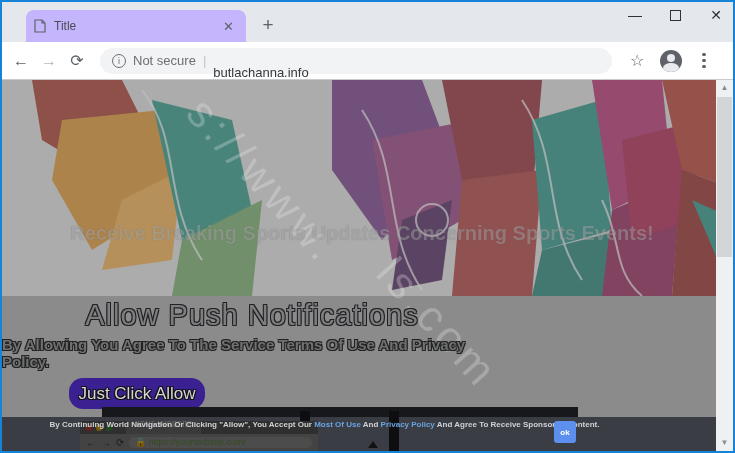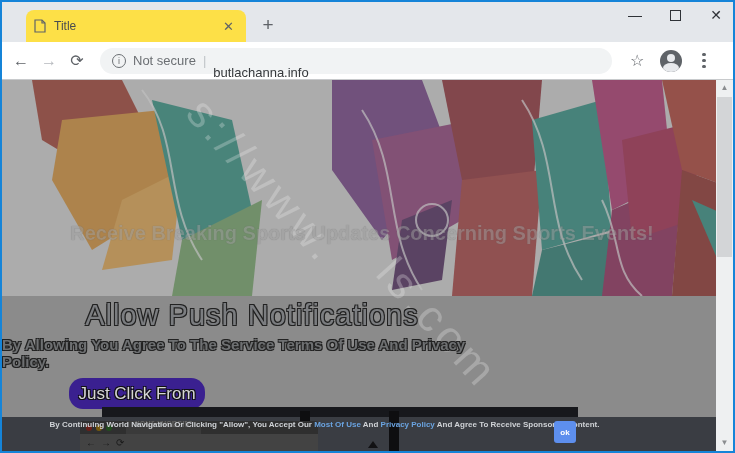--- a/index.html
+++ b/index.html
@@ -5,21 +5,21 @@
   * { margin:0; padding:0; box-sizing:border-box; }
   html,body { width:735px; height:453px; font-family:"Liberation Sans", sans-serif; }
   .window {
     position:relative; width:735px; height:453px;
     border:2px solid #1584d8; background:#e4e7eb; overflow:hidden;
   }
   
   .titlebar { position:relative; height:40px; background:#e4e7eb; }
   .tab {
     position:absolute; left:24px; top:8px; width:220px; height:32px;
-    background:#fde047; border-radius:8px 8px 0 0;
+    background:#c4b5fd; border-radius:8px 8px 0 0;
     display:flex; align-items:center; padding:0 8px; gap:8px;
   }
   .tab-favicon { width:12px; height:14px; flex:0 0 auto; }
   .tab-title { font-size:12px; color:#494c50; flex:1; }
   .tab-close { font-size:13px; color:#5f6368; cursor:default; padding:0 4px; }
   .newtab {
     position:absolute; left:252px; top:10px; width:28px; height:28px;
     font-size:19px; color:#5f6368; text-align:center; line-height:26px;
   }
   .win-controls { position:absolute; right:8px; top:4px; display:flex; gap:26px; align-items:center; }
@@ -210,40 +210,41 @@
 
     <div class="graysec"></div>
 
     <span class="watermark wm1">s://www.</span>
     <span class="watermark wm2">ls.com</span>
 
     <div class="headline-faint">Receive Breaking Sports Updates Concerning Sports Events!</div>
 
     <div class="allow-title outline-txt">Allow Push Notifications</div>
     <div class="allow-sub outline-txt">By Allowing You Agree To The Service Terms Of Use And Privacy Policy.</div>
-    <button class="allow-btn">Just Click From</button>
+    <button class="allow-btn">Just Click Allow</button>
 
     <div class="darkstrip"></div>
 
     <div class="consentbar">
       <div class="vbar vbar1"></div>
       <div class="vbar vbar2"></div>
       <div class="tri"></div>
 
       <div class="mock">
         <div class="mock-head">
           <span class="mock-dot d-red"></span>
           <span class="mock-dot d-yel"></span>
           <span class="mock-dot d-grn"></span>
           <span class="mock-tab">Your Website</span>
         </div>
         <div class="mock-url-row">
           <span class="mock-nav">←</span>
           <span class="mock-nav">→</span>
           <span class="mock-nav">⟳</span>
+          <span class="mock-url"><span class="mock-lock">🔒</span><span>https://yourwebsite.com/</span></span>
         </div>
       </div>
 
       <div class="consent-text">
         <span>By Continuing World Navigation Or Clicking "Allow", You Accept Our </span><a href="#">Most Of Use</a><span> And </span><a href="#">Privacy Policy</a><span> And Agree To Receive Sponsored Content.</span>
       </div>
       <button class="ok-btn">ok</button>
     </div>
 
     <div class="scrollbar">

